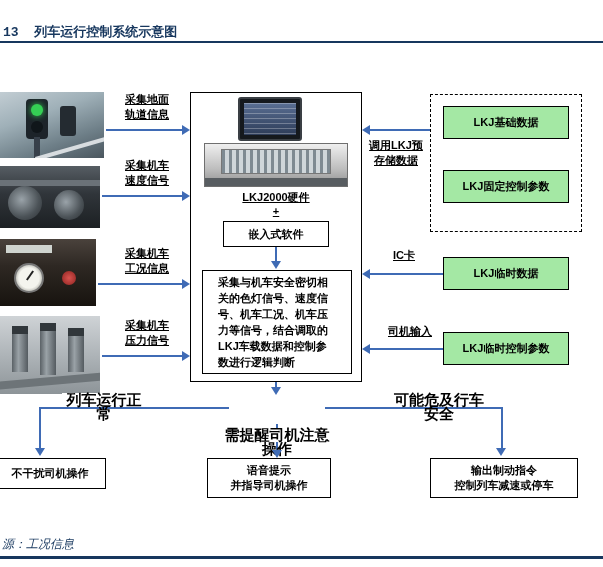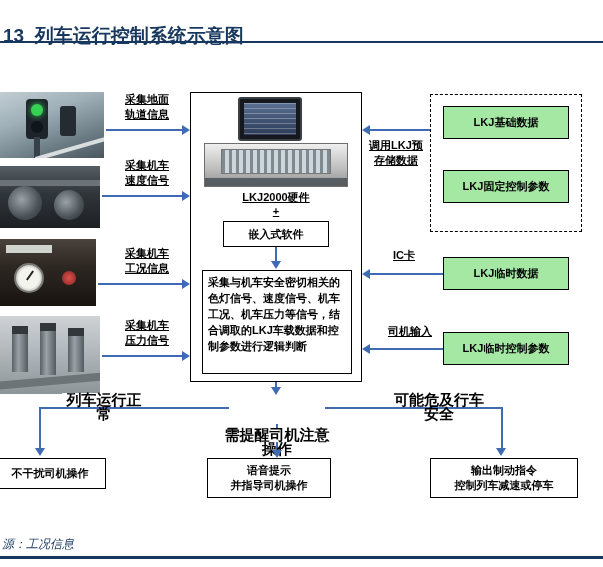--- a/index.html
+++ b/index.html
@@ -2,21 +2,21 @@
 <html><head>
 <meta charset="utf-8">
 <style>
   * { margin:0; padding:0; box-sizing:border-box; }
   html,body { background:#fff; }
   body { font-family:"Liberation Sans", sans-serif; color:#000; }
   .canvas { position:relative; width:603px; height:567px; background:#fff; overflow:hidden; }
   .abs { position:absolute; }
 
   
-  .title { left:3px; top:23px; font-size:19px; font-weight:bold; color:#17375E; white-space:pre; }
+  .title { left:3px; top:23px; font-size:13px; font-weight:bold; color:#17375E; white-space:pre;font-family:Liberation Mono, monospace; }
   .rule-top { left:0; top:41px; width:603px; height:2px; background:#17375E; }
   .footer-src { left:2px; top:536px; font-size:12px; font-style:italic; color:#17375E; font-family:"Liberation Serif", serif; }
   .rule-bottom { left:0; top:556px; width:603px; height:3px; background:#17375E; }
 
   
   .lbl { font-size:11px; font-weight:bold; line-height:15px; text-align:center; white-space:pre-line; color:#000;text-decoration:underline; }
   .box { border:1px solid #000; background:#fff; display:flex; align-items:center; justify-content:center;
          font-size:11px; font-weight:bold; text-align:center; line-height:15px; white-space:pre-line; }
   .green { background:#A4E8A4; }
   .dashed { border:1px dashed #000; background:#fff; }
@@ -29,21 +29,21 @@
   .ah-right { border-top:5px solid transparent; border-bottom:5px solid transparent; border-left:8px solid #3F6BB5; }
   .ah-left  { border-top:5px solid transparent; border-bottom:5px solid transparent; border-right:8px solid #3F6BB5; }
   .ah-down  { border-left:5px solid transparent; border-right:5px solid transparent; border-top:8px solid #3F6BB5; }
 
   
   .core-box { left:190px; top:92px; width:172px; height:290px; border:1px solid #000; background:#fff; }
   .hw-label { left:190px; top:190px; width:172px; }
   .plus { left:190px; top:204px; width:172px; }
   .sw-box { left:223px; top:221px; width:106px; height:26px; }
   .logic-box { left:202px; top:270px; width:150px; height:104px; border:1px solid #000; background:#fff;
-               font-size:11px; font-weight:bold; line-height:16px; padding:3px 5px; text-align:left; }
+               font-size:11px; font-weight:bold; line-height:16px; padding:3px 15px; text-align:left; }
 
   
   .monitor { left:238px; top:97px; width:64px; height:44px; background:#15191d; border:2px solid #3a3f44; border-radius:3px; }
   .monitor-screen { position:absolute; inset:4px; background:linear-gradient(180deg,#5a6f93,#2d3c58);
                     background-image:repeating-linear-gradient(180deg, rgba(255,255,255,.28) 0 1px, transparent 1px 5px),
                                      linear-gradient(180deg,#5a6f93,#2d3c58); }
   .rack { left:204px; top:143px; width:144px; height:44px; background:linear-gradient(180deg,#efefef,#bdbdbd 60%,#8f8f8f); border:1px solid #6f6f6f; }
   .rack-modules { position:absolute; left:16px; right:16px; top:5px; bottom:12px; border:1px solid #777;
                   background:repeating-linear-gradient(90deg,#7e8a92 0 3px,#cfd6da 3px 7px); }
   .rack-base { position:absolute; left:0; right:0; bottom:0; height:8px; background:#585d61; }

